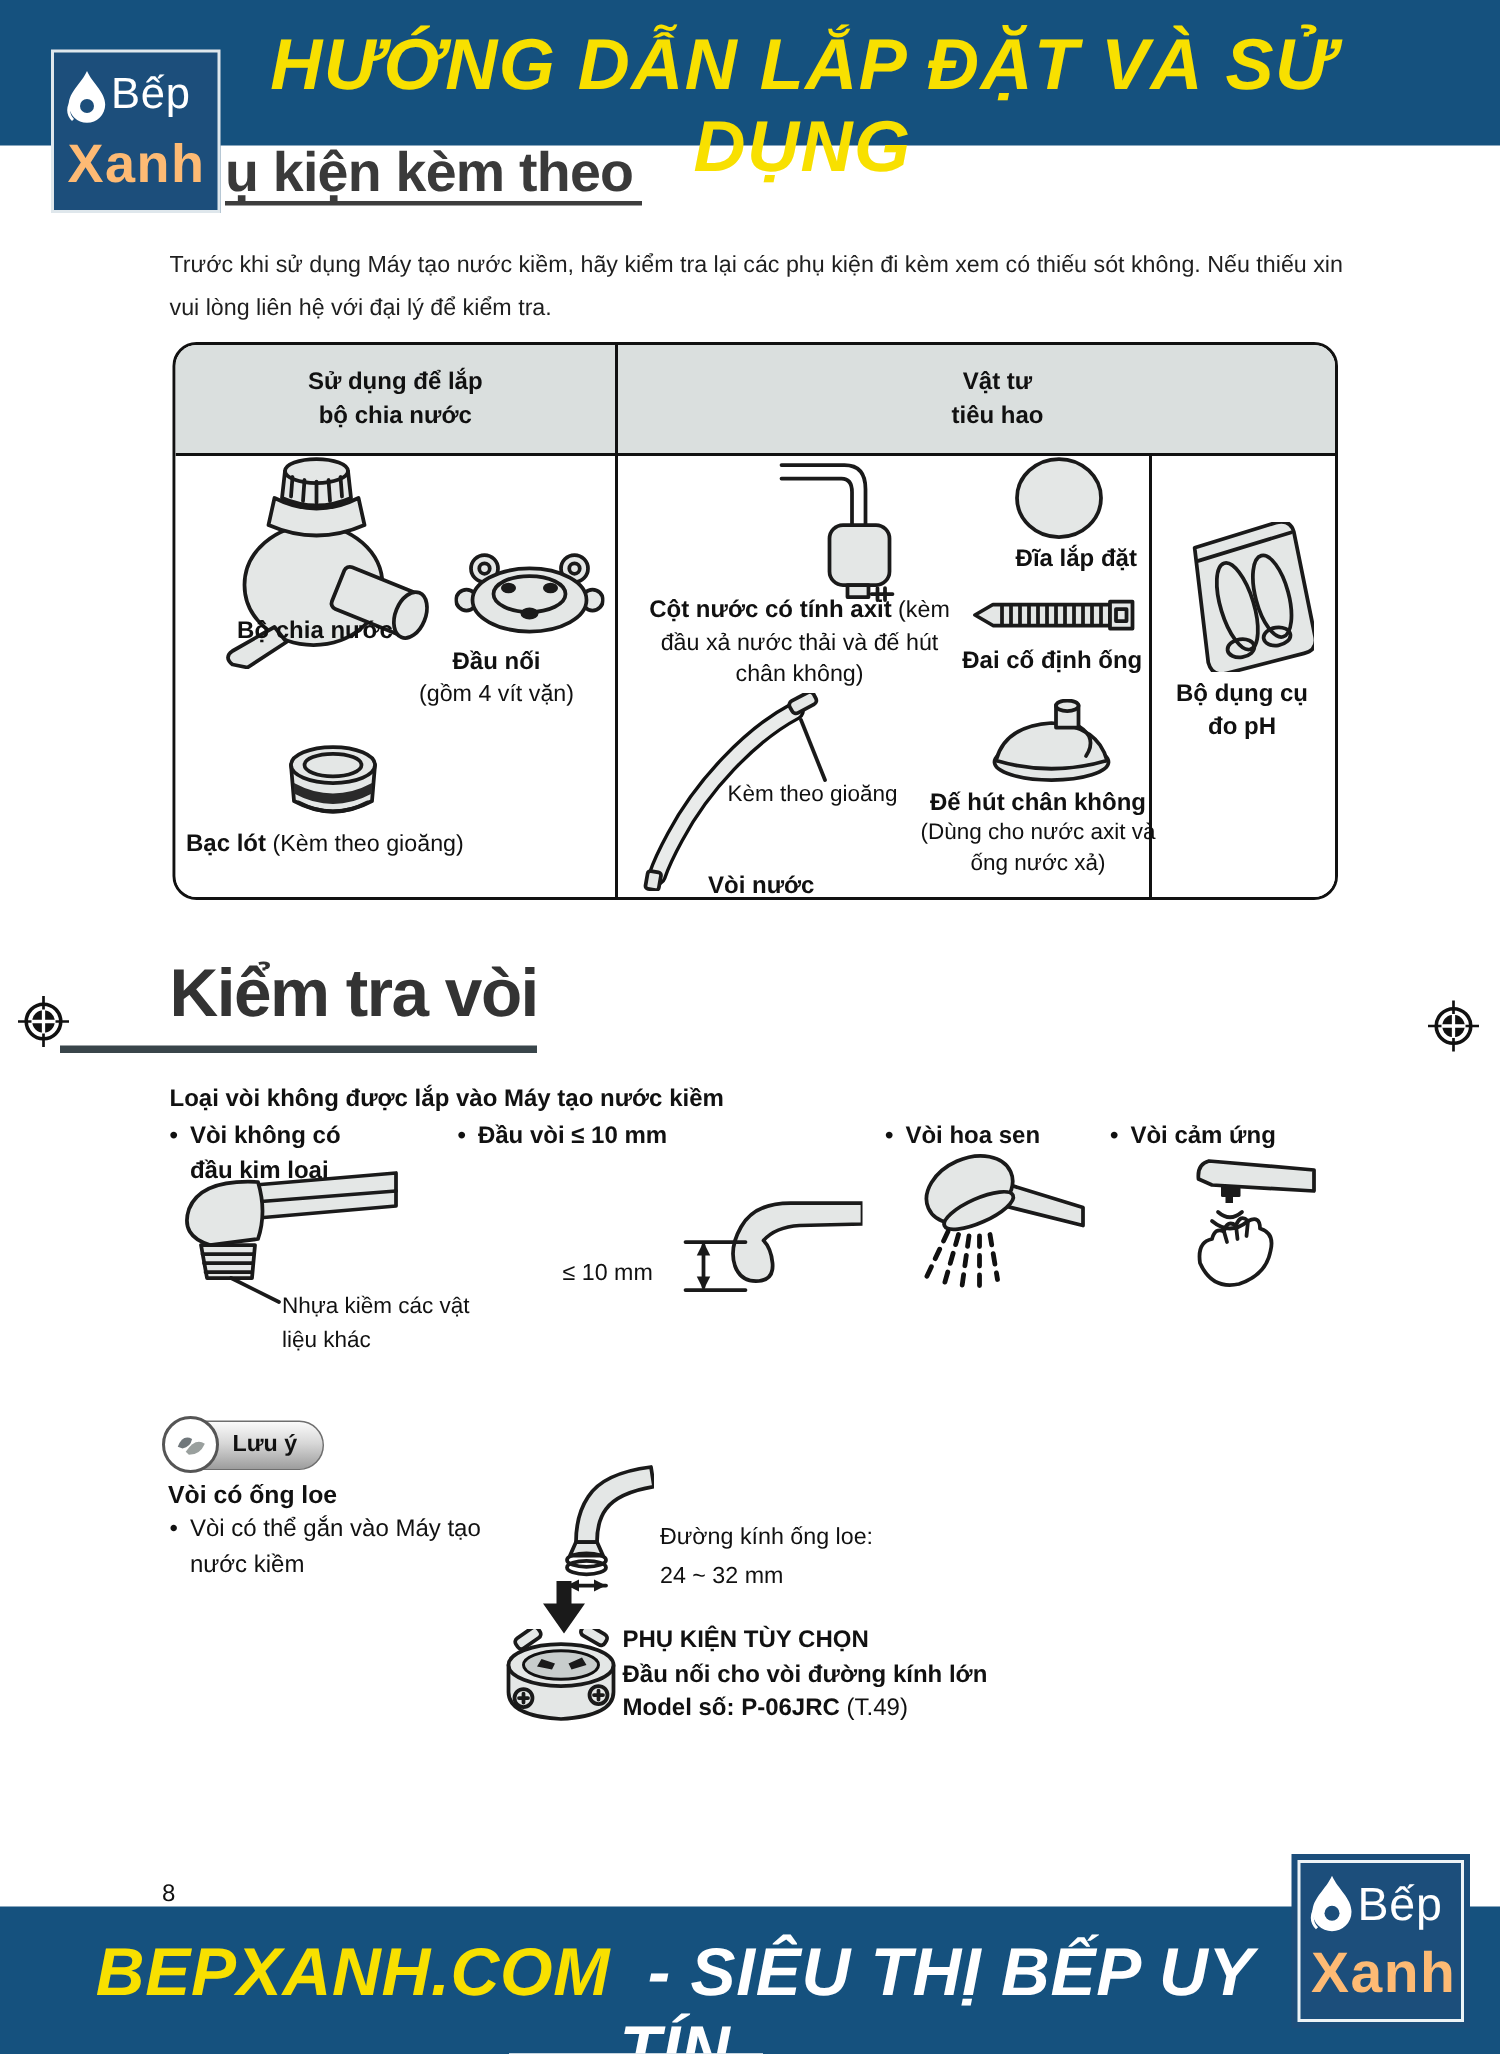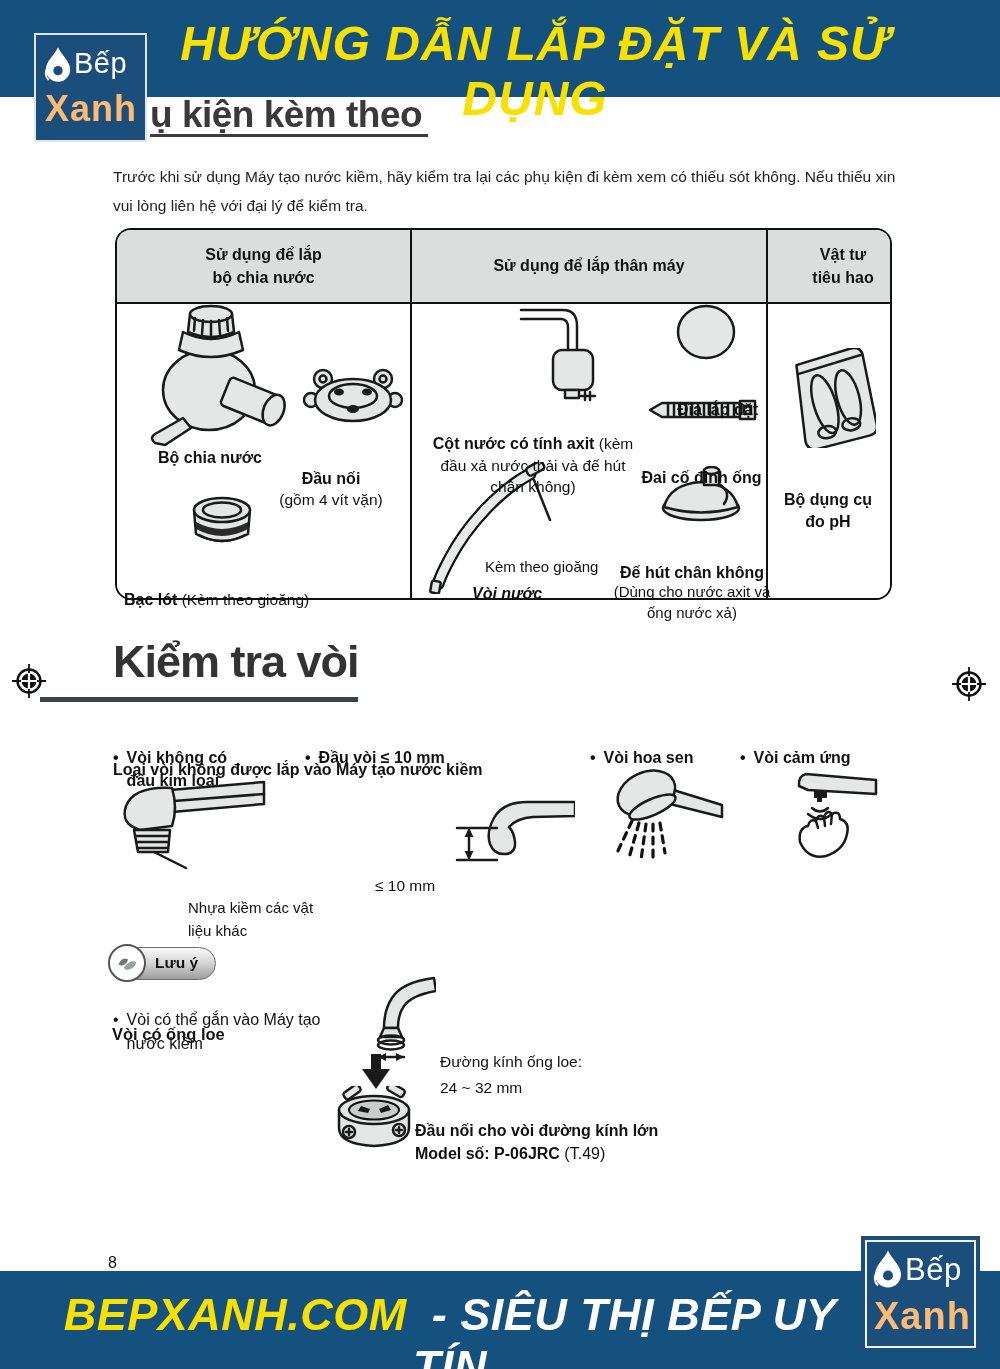--- a/index.html
+++ b/index.html
@@ -38,21 +38,21 @@
   .tbl{position:absolute;left:115px;top:228px;width:777px;height:372px;
        border:2.5px solid #111;border-radius:16px;overflow:hidden;box-sizing:border-box;}
   .thead{display:flex;height:72px;background:#DADFDE;border-bottom:2px solid #111;}
   .tbody{display:flex;height:296px;background:#fff;}
   .c1{width:295px;border-right:2px solid #111;box-sizing:border-box;}
   .c2{width:356px;border-right:2px solid #111;box-sizing:border-box;}
   .c3{flex:1;}
   .hcell{display:flex;align-items:center;justify-content:center;font-weight:bold;
          font-size:16px;line-height:1.45;color:#111;text-align:center;}
 
-  .lbl{position:absolute;font-size:15.5px;color:#111;line-height:1.38;margin-top:37px;}
+  .lbl{position:absolute;font-size:15.5px;color:#111;line-height:1.38;}
   .lbl16{font-size:16px;}
 
   
   .fl{fill:#e4e7e6;stroke:#1a1a1a;stroke-width:2.5;stroke-linejoin:round;}
   .ln{fill:none;stroke:#1a1a1a;stroke-width:2.5;stroke-linecap:round;stroke-linejoin:round;}
   .dk{fill:#1a1a1a;stroke:none;}
   .spray path{stroke:#111;stroke-width:3.2;stroke-dasharray:7 6;fill:none;stroke-linecap:round;}
 
   
   .badge{position:absolute;left:110px;top:947px;width:106px;height:33px;border-radius:17px;
@@ -84,23 +84,20 @@
 </div>
 
 <div class="h1">ụ kiện kèm theo</div>
 <div class="rule1"></div>
 <div class="intro">Trước khi sử dụng Máy tạo nước kiềm, hãy kiểm tra lại các phụ kiện đi kèm xem có thiếu sót không. Nếu thiếu xin vui lòng liên hệ với đại lý để kiểm tra.</div>
 
 <div class="tbl">
   <div class="thead">
     <div class="hcell c1">
         <span style="width:140px;">Sử dụng để lắp bộ chia nước</span>
-      </div>
-    <div class="hcell c2">
-        <span>Sử dụng để lắp thân máy</span>
       </div>
     <div class="hcell c3">
         <span style="width:72px;margin-left:28px;">Vật tư tiêu hao</span>
       </div>
   </div>
   <div class="tbody">
     <div class="c1"></div>
       <div class="c2"></div>
       <div class="c3"></div>
   </div>
@@ -178,21 +175,21 @@
   <path class="fl" d="M4,41 Q10,18 41,16 Q72,18 78,41 Q41,52 4,41 Z"></path>
   <path class="ln" d="M59,18 Q72,26 64,38" stroke-width="3"></path>
   <rect class="fl" x="44" y="4" width="15" height="15"></rect>
   <ellipse class="fl" cx="51.5" cy="4.5" rx="7.5" ry="3.5"></ellipse>
 </svg>
 
 <div class="lbl ctr" style="left:424px;top:396px;width:218px;"><span class="b lbl16">Cột nước có tính axit</span><span class="pre"> (kèm đầu xả nước thải và đế hút chân không)</span></div>
 <div class="lbl lbl16 b ctr" style="left:650px;top:362px;width:135px;">Đĩa lắp đặt</div>
 <div class="lbl lbl16 b ctr" style="left:634px;top:430px;width:135px;">Đai cố định ống</div>
 <div class="lbl" style="left:485px;top:520px;font-size:15px;">Kèm theo gioăng</div>
-<div class="lbl lbl16 b" style="left:472px;top:546px;font-style:italic;">Vòi nước</div>
+<div class="lbl lbl16 b" style="left:472px;top:580px;">Vòi nước</div>
 <div class="lbl lbl16 b ctr" style="left:612px;top:525px;width:160px;">Đế hút chân không</div>
 <div class="lbl ctr" style="left:612px;top:545px;width:160px;font-size:15px;">(Dùng cho nước axit và ống nước xả)</div>
 
 <svg class="abs" style="left:788px;top:348px;" width="88" height="100" viewBox="0 0 88 100">
   <g transform="rotate(-9 44 50)">
     <path class="fl" d="M14,12 L70,4 Q80,3 81,12 L84,82 Q85,92 75,93 L22,98 Q12,99 11,89 Z"></path>
     <path class="ln" d="M15,21 L79,12" stroke-width="1.7"></path>
     <ellipse class="ln" cx="36" cy="55" rx="11" ry="30" transform="rotate(-8 36 55)" stroke-width="1.8"></ellipse>
     <ellipse class="ln" cx="60" cy="52" rx="11" ry="28" transform="rotate(-6 60 52)" stroke-width="1.8"></ellipse>
     <ellipse class="ln" cx="34" cy="83" rx="9" ry="6" stroke-width="1.8"></ellipse>
@@ -320,20 +317,21 @@
   <path class="fl" d="M4,24 V42 Q4,58 39,60 Q74,58 74,42 V24 Z"></path>
   <ellipse class="fl" cx="39" cy="24" rx="35" ry="14"></ellipse>
   <ellipse cx="39" cy="24" rx="25" ry="9.5" fill="#c8cdcc" stroke="#111" stroke-width="2"></ellipse>
   <path class="dk" d="M26,20 l9,3 -2,4 -10,-2 Z M53,19 l-9,4 2,4 10,-3 Z"></path>
   <circle class="fl" cx="14" cy="46" r="6" stroke-width="2"></circle>
   <circle class="fl" cx="64" cy="44" r="6" stroke-width="2"></circle>
   <path class="ln" d="M11,46 h6 M14,43 v6 M61,44 h6 M64,41 v6" stroke-width="1.3"></path>
 </svg>
 
 <div class="lbl" style="left:415px;top:1083px;font-size:16px;line-height:1.42;">
+  <div class="b">PHỤ KIỆN TÙY CHỌN</div>
   <div class="b">Đầu nối cho vòi đường kính lớn</div>
   <div><span class="b">Model số: P-06JRC</span><span class="pre"> (T.49)</span></div>
 </div>
 
 <div class="pagenum">8</div>
 
 <div class="band" style="top:1271px;height:98px;z-index:2;"></div>
 <div class="footer-text">
   <span class="site">BEPXANH.COM</span>
   <span class="tag">- SIÊU THỊ BẾP UY TÍN</span>

